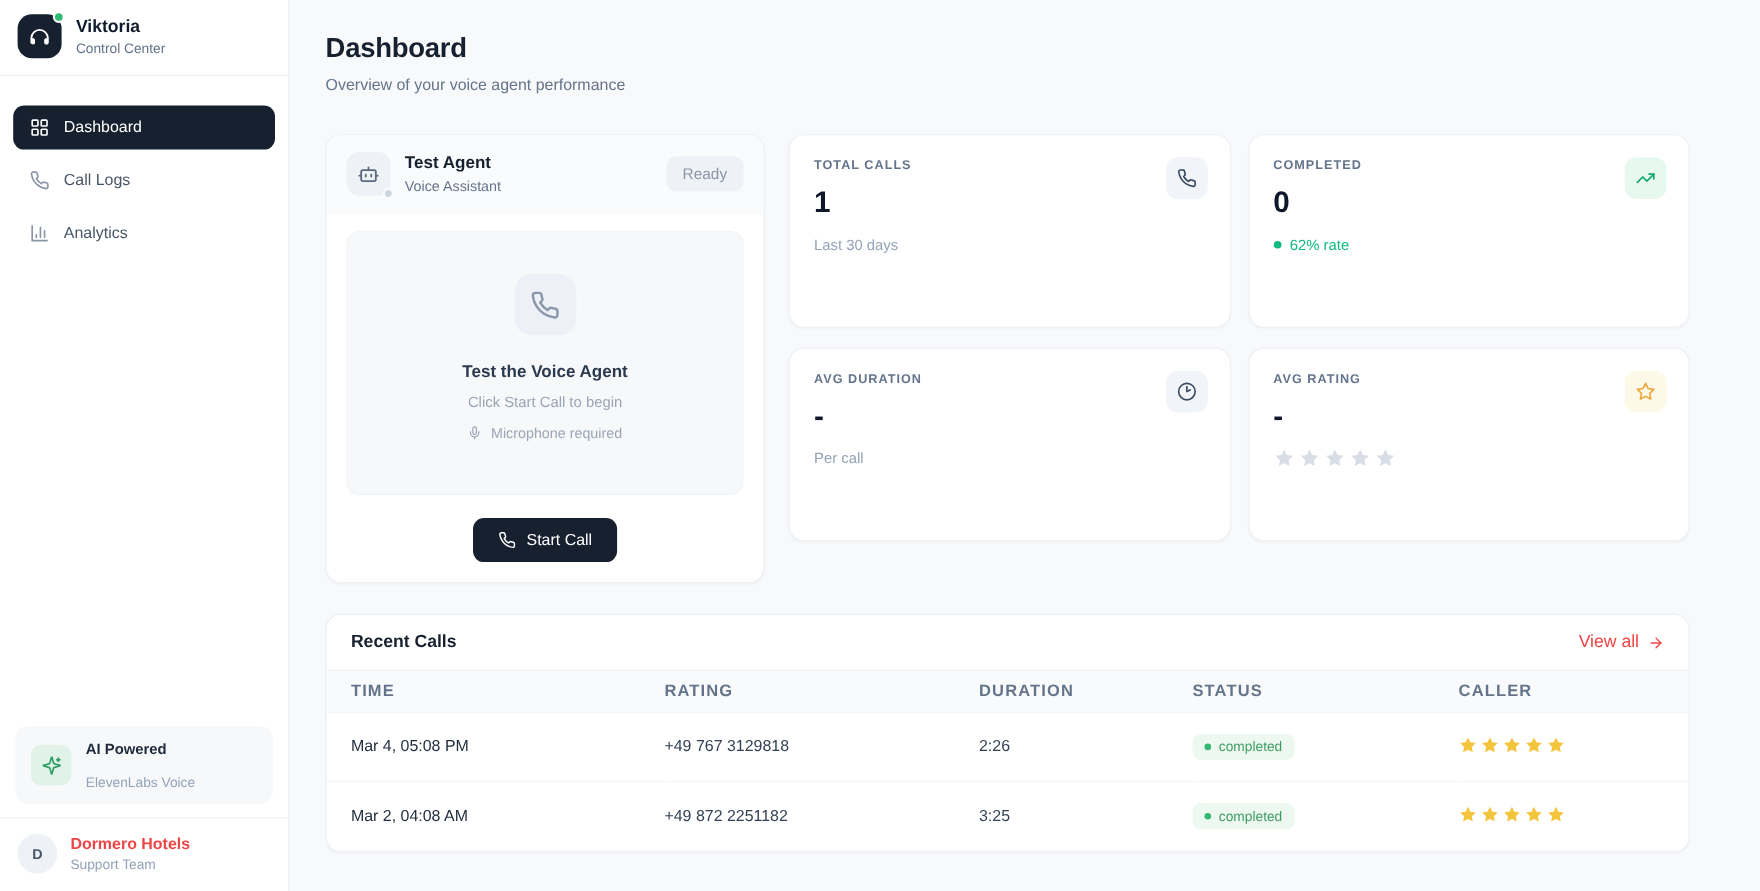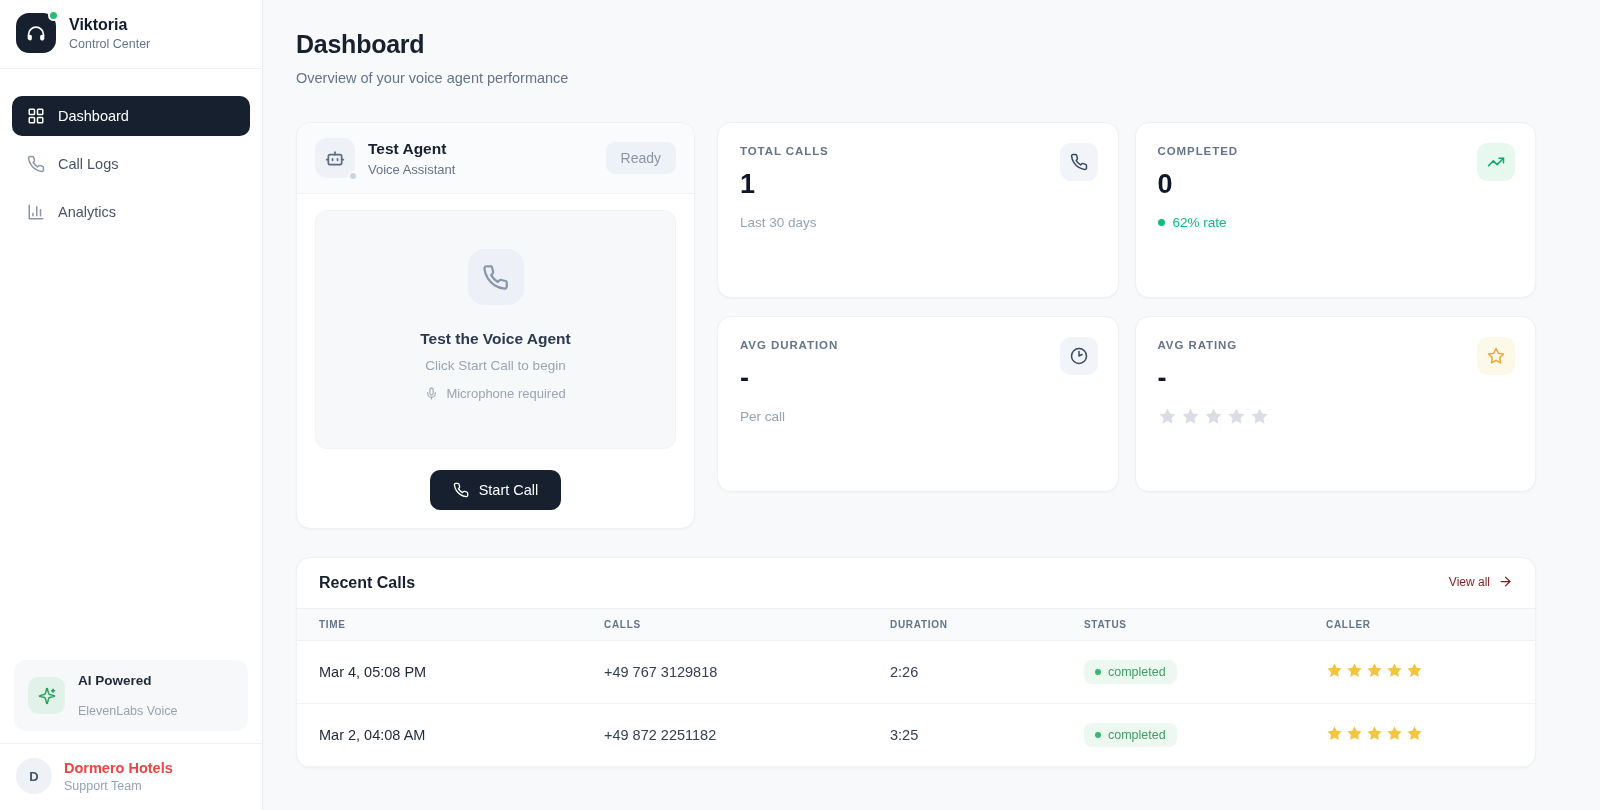--- a/index.html
+++ b/index.html
@@ -67,25 +67,25 @@
   .stat-sub.positive { color:#10b981; display:flex; align-items:center; gap:8px; }
   .stat-sub.positive::before { content:""; width:7px; height:7px; border-radius:50%; background:#10b981; }
   .stat-tile { position:absolute; top:20px; right:20px; width:38px; height:38px; border-radius:11px; display:flex; align-items:center; justify-content:center; }
   .tile-slate { background:#f1f4f8; color:#3a4a61; }
   .tile-green { background:#e7f8ef; color:#10a873; }
   .tile-amber { background:#fdf9e9; color:#eda73c; }
   .stars-row { display:flex; gap:4px; margin-top:13px; }
 
   
   .recent-card { margin-top:28px; overflow:hidden; }
-  .recent-header { display:flex; justify-content:space-between; align-items:flex-start; padding:16px 22px; }
+  .recent-header { display:flex; justify-content:space-between; align-items:flex-end; padding:16px 22px; }
   .recent-title { font-size:16px; font-weight:700; color:#16202e; }
-  .view-all { display:flex; align-items:center; gap:8px; font-size:12px; color:#7f1d1d; cursor:pointer; }
+  .view-all { display:flex; align-items:center; gap:8px; font-size:16px; color:#ef4444; cursor:pointer; }
   table { width:100%; border-collapse:collapse; table-layout:fixed; }
-  thead th { background:#f8fafc; border-top:1px solid #eef1f5; border-bottom:1px solid #eef1f5; text-align:left; font-size:10px; font-weight:600; letter-spacing:0.07em; color:#64748b; padding:10px 0; }
+  thead th { background:#f8fafc; border-top:1px solid #eef1f5; border-bottom:1px solid #eef1f5; text-align:left; font-size:15px; font-weight:600; letter-spacing:0.07em; color:#64748b; padding:10px 0; }
   th:first-child, td:first-child { padding-left:22px; }
   tbody td { padding:19px 0; border-bottom:1px solid #f1f4f7; font-size:14.5px; color:#334155; vertical-align:middle; }
   td.cell-time { color:#1e293b; }
   .pill { display:inline-flex; align-items:center; gap:7px; font-size:12.5px; font-weight:500; padding:5px 11px; border-radius:8px; }
   .pill::before { content:""; width:6px; height:6px; border-radius:50%; }
   .pill-in_progress { background:#fdf5e4; color:#c2703d; }
   .pill-in_progress::before { background:#e09b3d; }
   .pill-completed { background:#ecf8f0; color:#3f9d63; }
   .pill-completed::before { background:#34b873; }
   .stars { display:inline-flex; gap:3px; }
@@ -307,21 +307,21 @@
       <colgroup>
           <col style="width:307px">
           <col style="width:286px">
           <col style="width:194px">
           <col style="width:242px">
           <col>
         </colgroup>
       <thead>
         <tr>
           <th>TIME</th>
-          <th>CALLS</th>
+          <th>RATING</th>
           <th>DURATION</th>
           <th>STATUS</th>
           <th>CALLER</th>
         </tr>
       </thead>
       <tbody>
           <tr>
             <td class="cell-time">Mar 4, 05:08 PM</td>
             <td>+49 767 3129818</td>
             <td>2:26</td>

